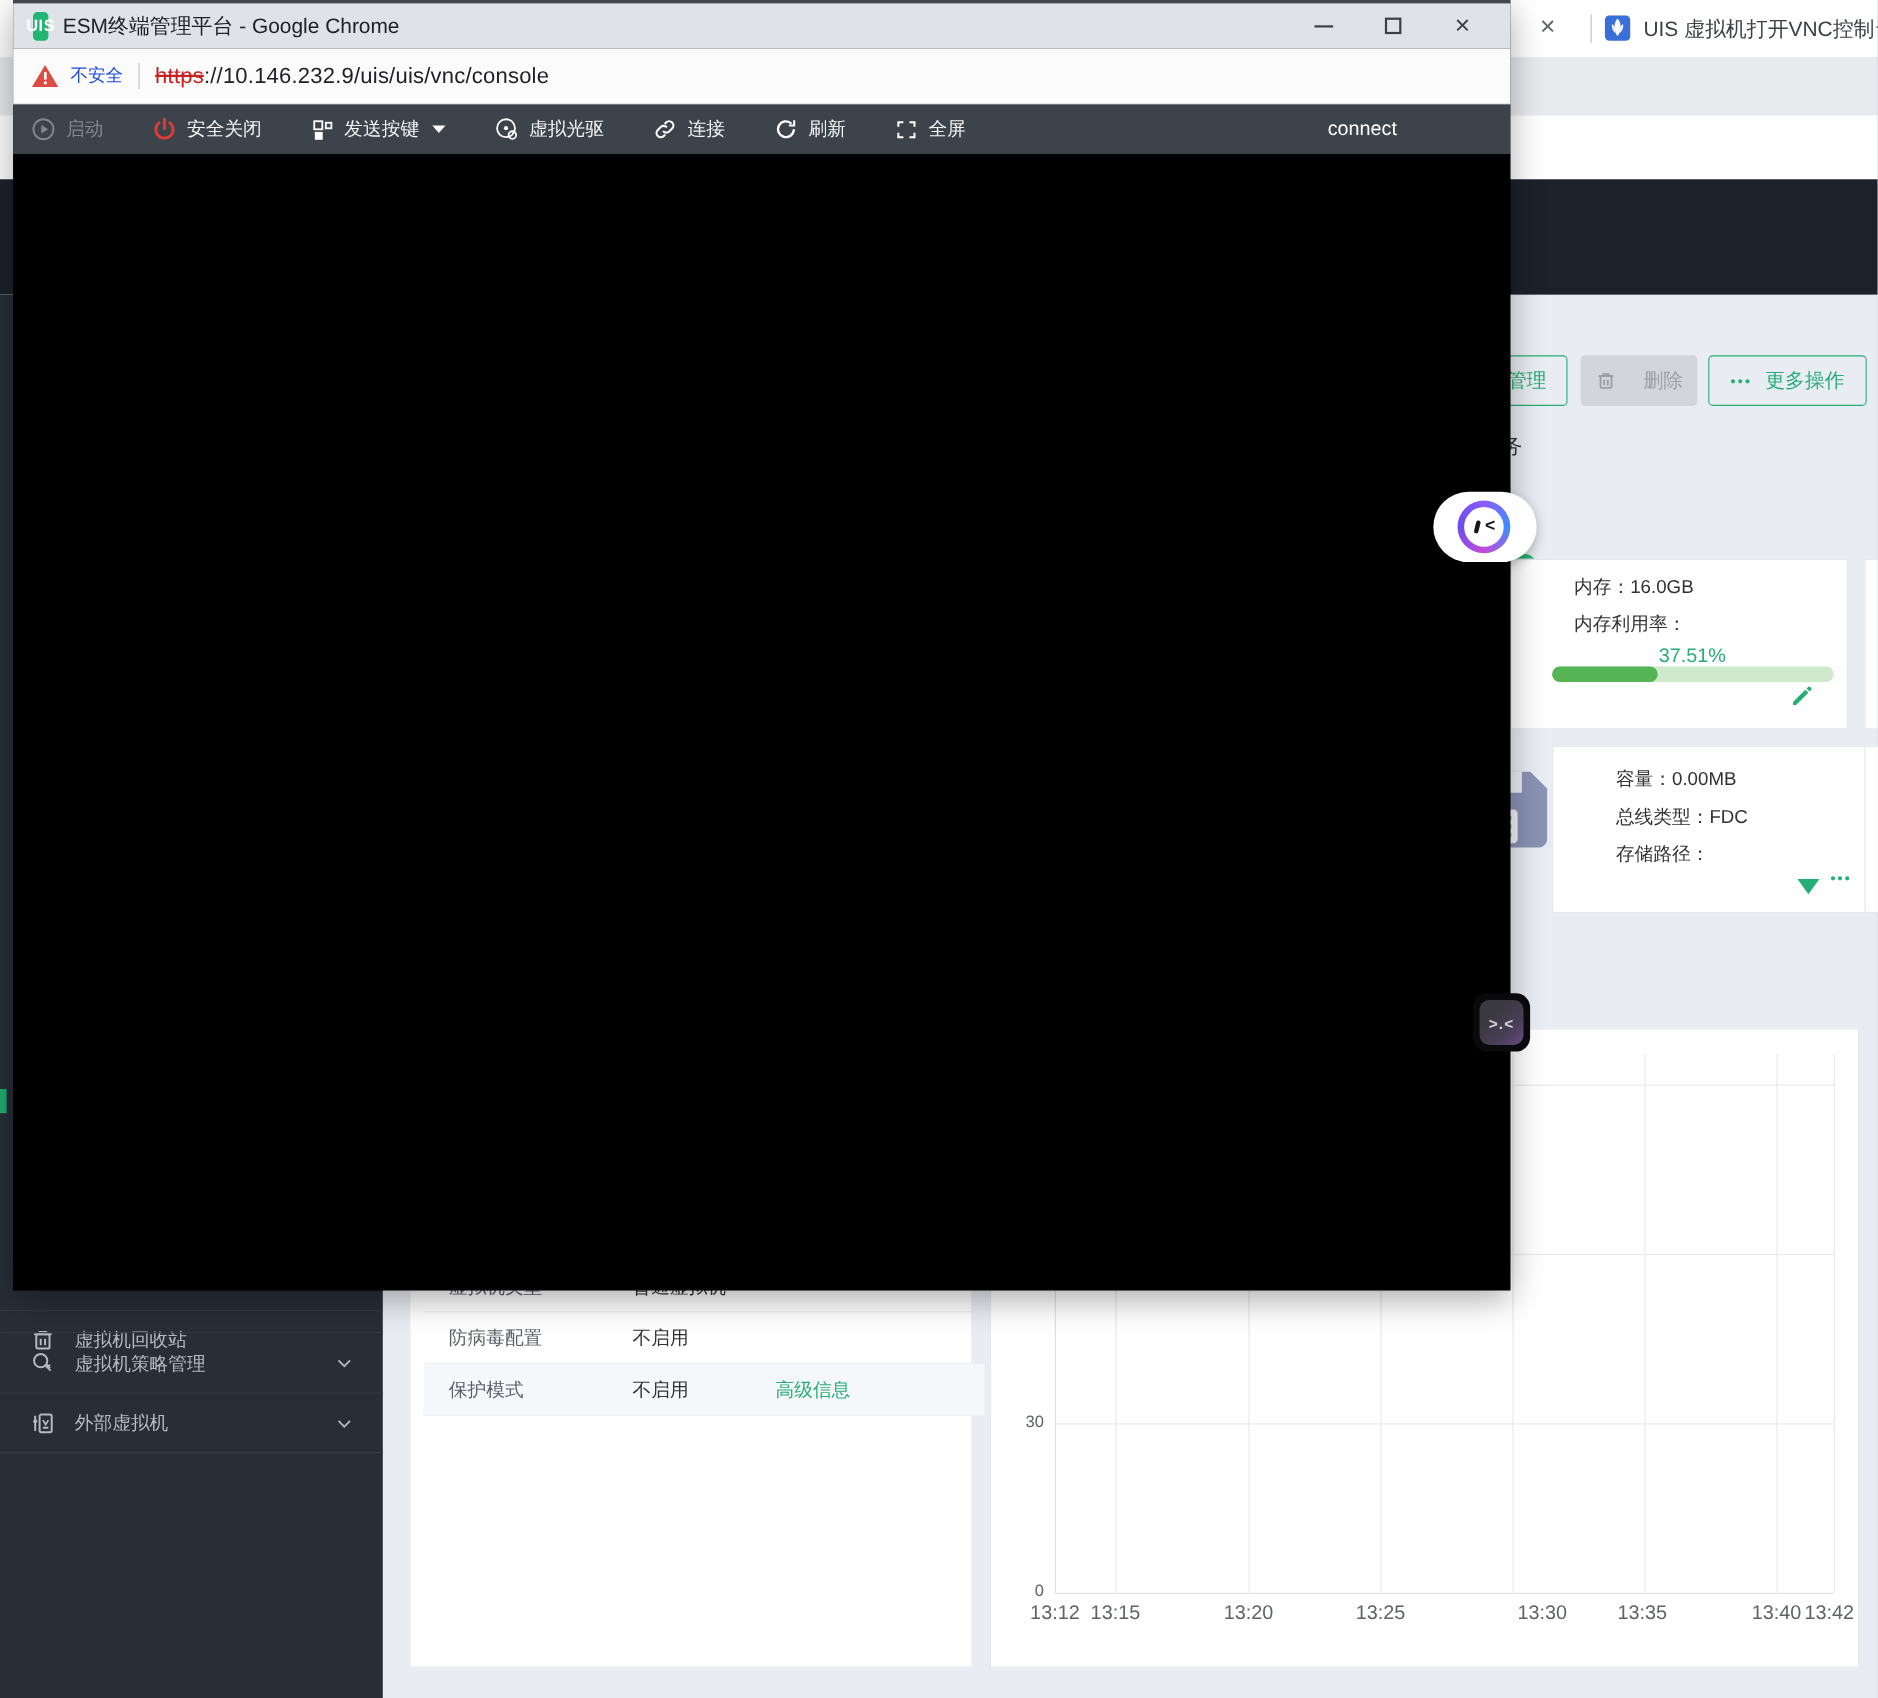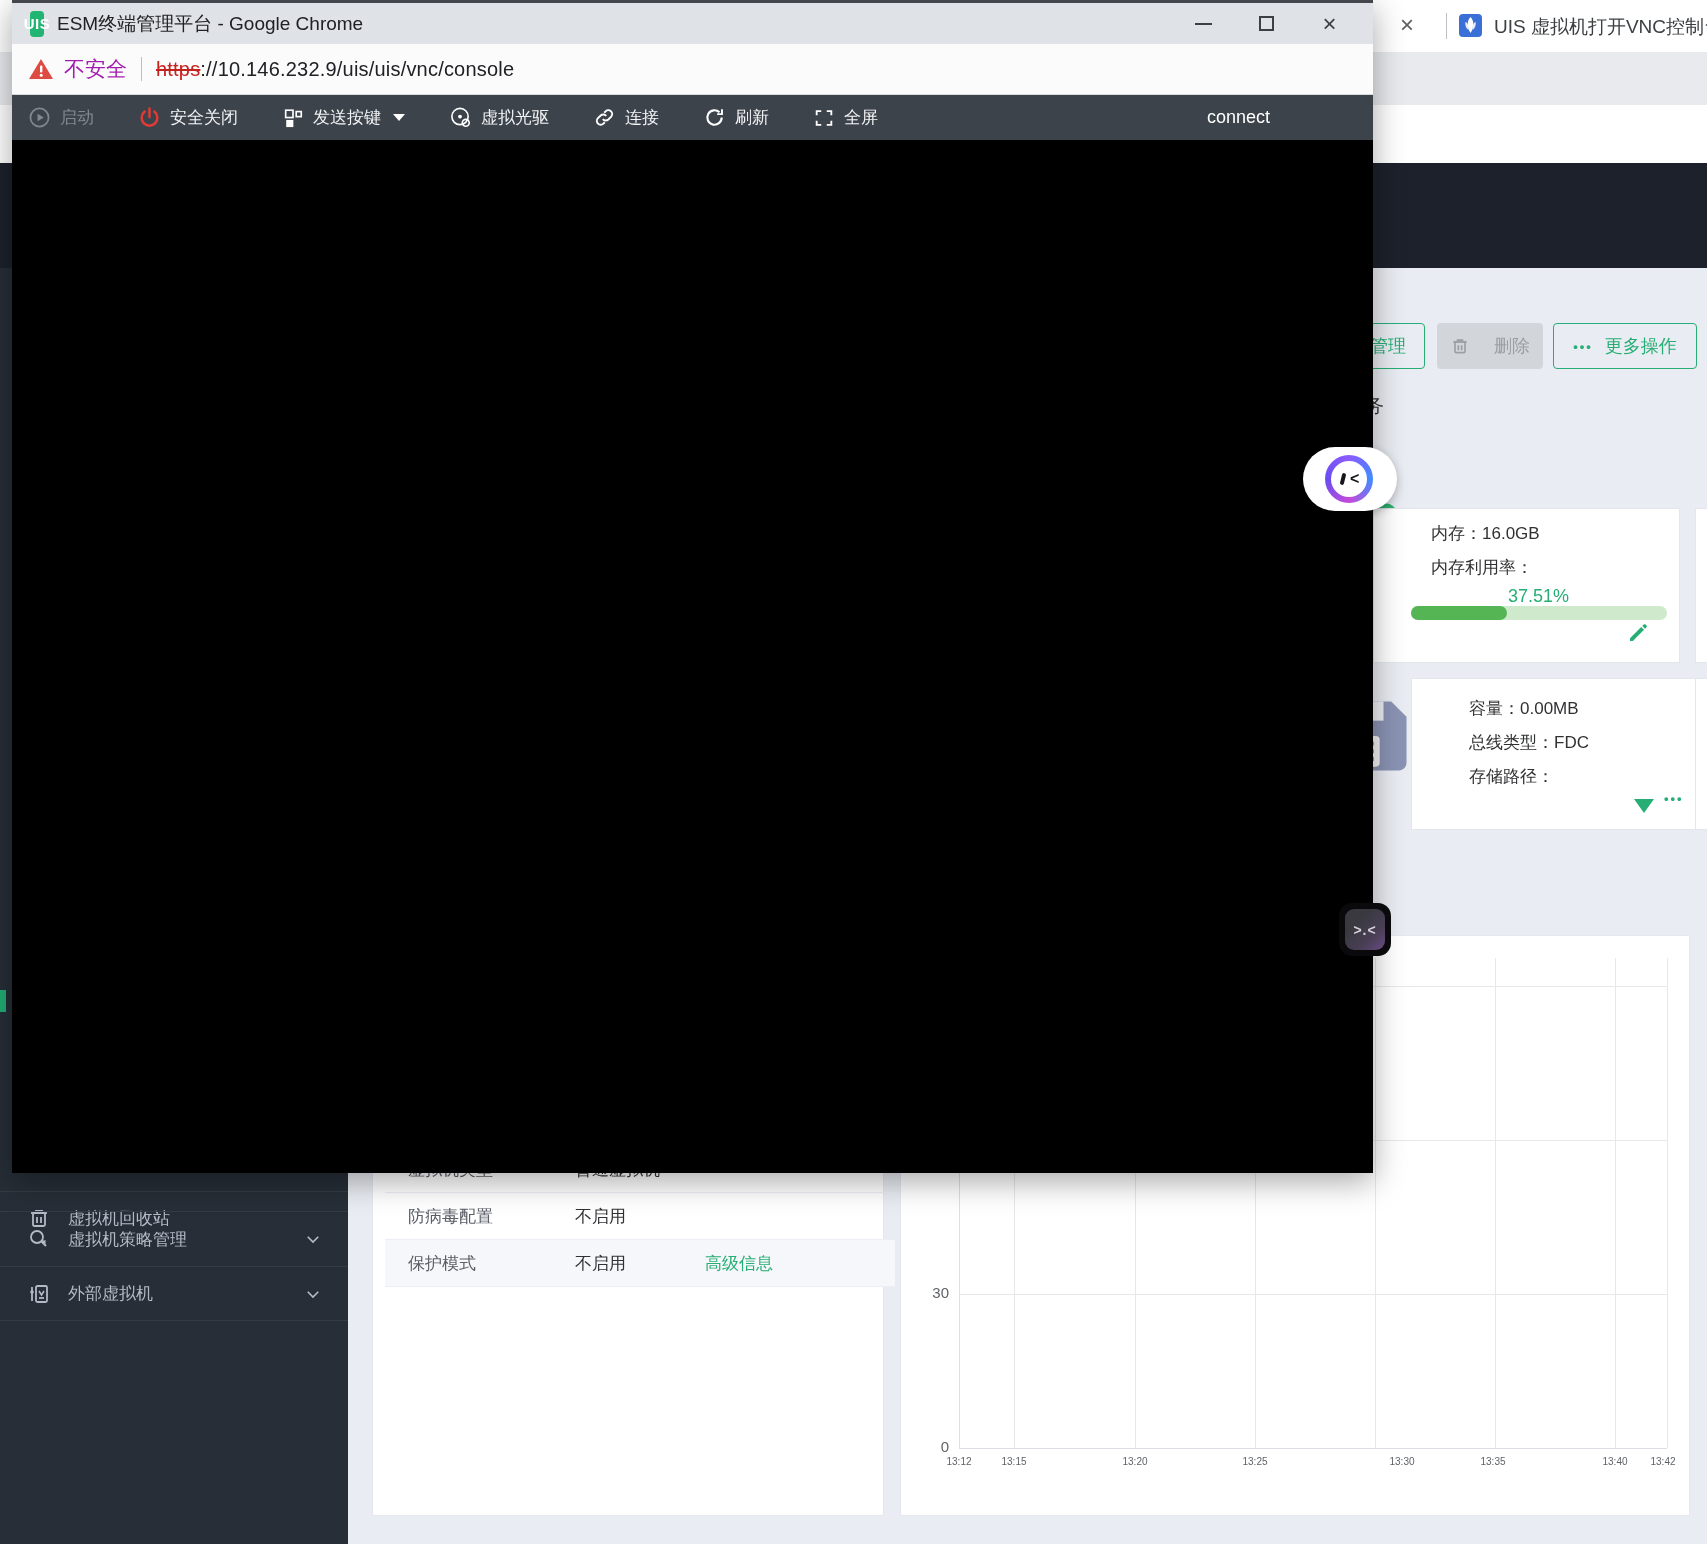--- a/index.html
+++ b/index.html
@@ -73,42 +73,42 @@
   .t-value { position:absolute; left:190px; font-size:17px; color:#303133; }
   .t-link  { position:absolute; left:320px; font-size:17px; color:#27ae74; cursor:pointer; }
 
   
   .card-chart { left:900px; top:935px; width:790px; height:581px; background:#fff; border:1px solid #e4e7ed; }
   .gl-h { position:absolute; left:58px; width:708px; height:1px; background:#e8e8e8; }
   .gl-v { position:absolute; top:22px; width:1px; height:490px; background:#e8e8e8; }
   .axis-y { position:absolute; left:58px; top:22px; width:1px; height:490px; background:#dcdfe6; }
   .axis-x { position:absolute; left:58px; top:512px; width:708px; height:1px; background:#dcdfe6; }
   .ytick { position:absolute; width:40px; text-align:right; font-size:15px; color:#5f6368; }
-  .xtick { position:absolute; top:520px; width:60px; text-align:center; font-size:10px; color:#5f6368; }
+  .xtick { position:absolute; top:520px; width:60px; text-align:center; font-size:18px; color:#5f6368; }
 
   
   .chrome-window { left:12px; top:0; width:1361px; height:1173px; background:#000;
                    box-shadow:0 8px 30px rgba(0,0,0,.35); z-index:10; }
   .win-topline { left:0; top:0; width:1361px; height:3px; background:#43474d; }
   .win-titlebar { left:0; top:3px; width:1361px; height:41px; background:#dfe2e7;
                   display:flex; align-items:center; }
   .win-logo { width:14px; height:26px; margin-left:18px; background:#21b573; border-radius:4px;
               color:#fff; font-size:15px; font-weight:bold; display:flex; align-items:center;
               justify-content:center; letter-spacing:.5px; }
   .win-title { margin-left:13px; font-size:19px; color:#202124; }
   .win-controls { position:absolute; right:12px; top:0; height:41px; display:flex; }
   .win-btn { width:63px; height:41px; display:flex; align-items:center; justify-content:center; cursor:pointer; }
   .ic-min { width:17px; height:2px; background:#3c4043; }
   .ic-max { width:15px; height:15px; border:2px solid #3c4043; }
   .ic-close { font-size:24px; color:#3c4043; line-height:20px; font-weight:300; }
 
   .win-addrbar { left:0; top:44px; width:1361px; height:51px; background:#fbfbfc;
                  border-bottom:1px solid #d7d9dd; display:flex; align-items:center; }
   .addr-warning { margin-left:16px; width:26px; height:24px; }
-  .addr-insecure { margin-left:10px; font-size:21px; color:#a21caf; }
+  .addr-insecure { margin-left:10px; font-size:16px; color:#1d4ed8; }
   .addr-sep { margin:0 14px; width:1px; height:24px; background:#bdc1c6; }
   .addr-url { font-size:20px; color:#202124; letter-spacing:.2px; }
   .addr-https { color:#c5221f; text-decoration:line-through; }
 
   .vnc-toolbar { left:0; top:95px; width:1361px; height:45px; background:#3d434b;
                  display:flex; align-items:center; gap:44px; padding-left:16px; }
   .vt-item { display:flex; align-items:center; gap:9px; color:#f2f3f5; font-size:17px;
              cursor:pointer; white-space:nowrap; }
   .vt-item.disabled { color:#82888f; cursor:default; }
   .vt-caret { width:0; height:0; margin-left:3px; border-left:6px solid transparent;

